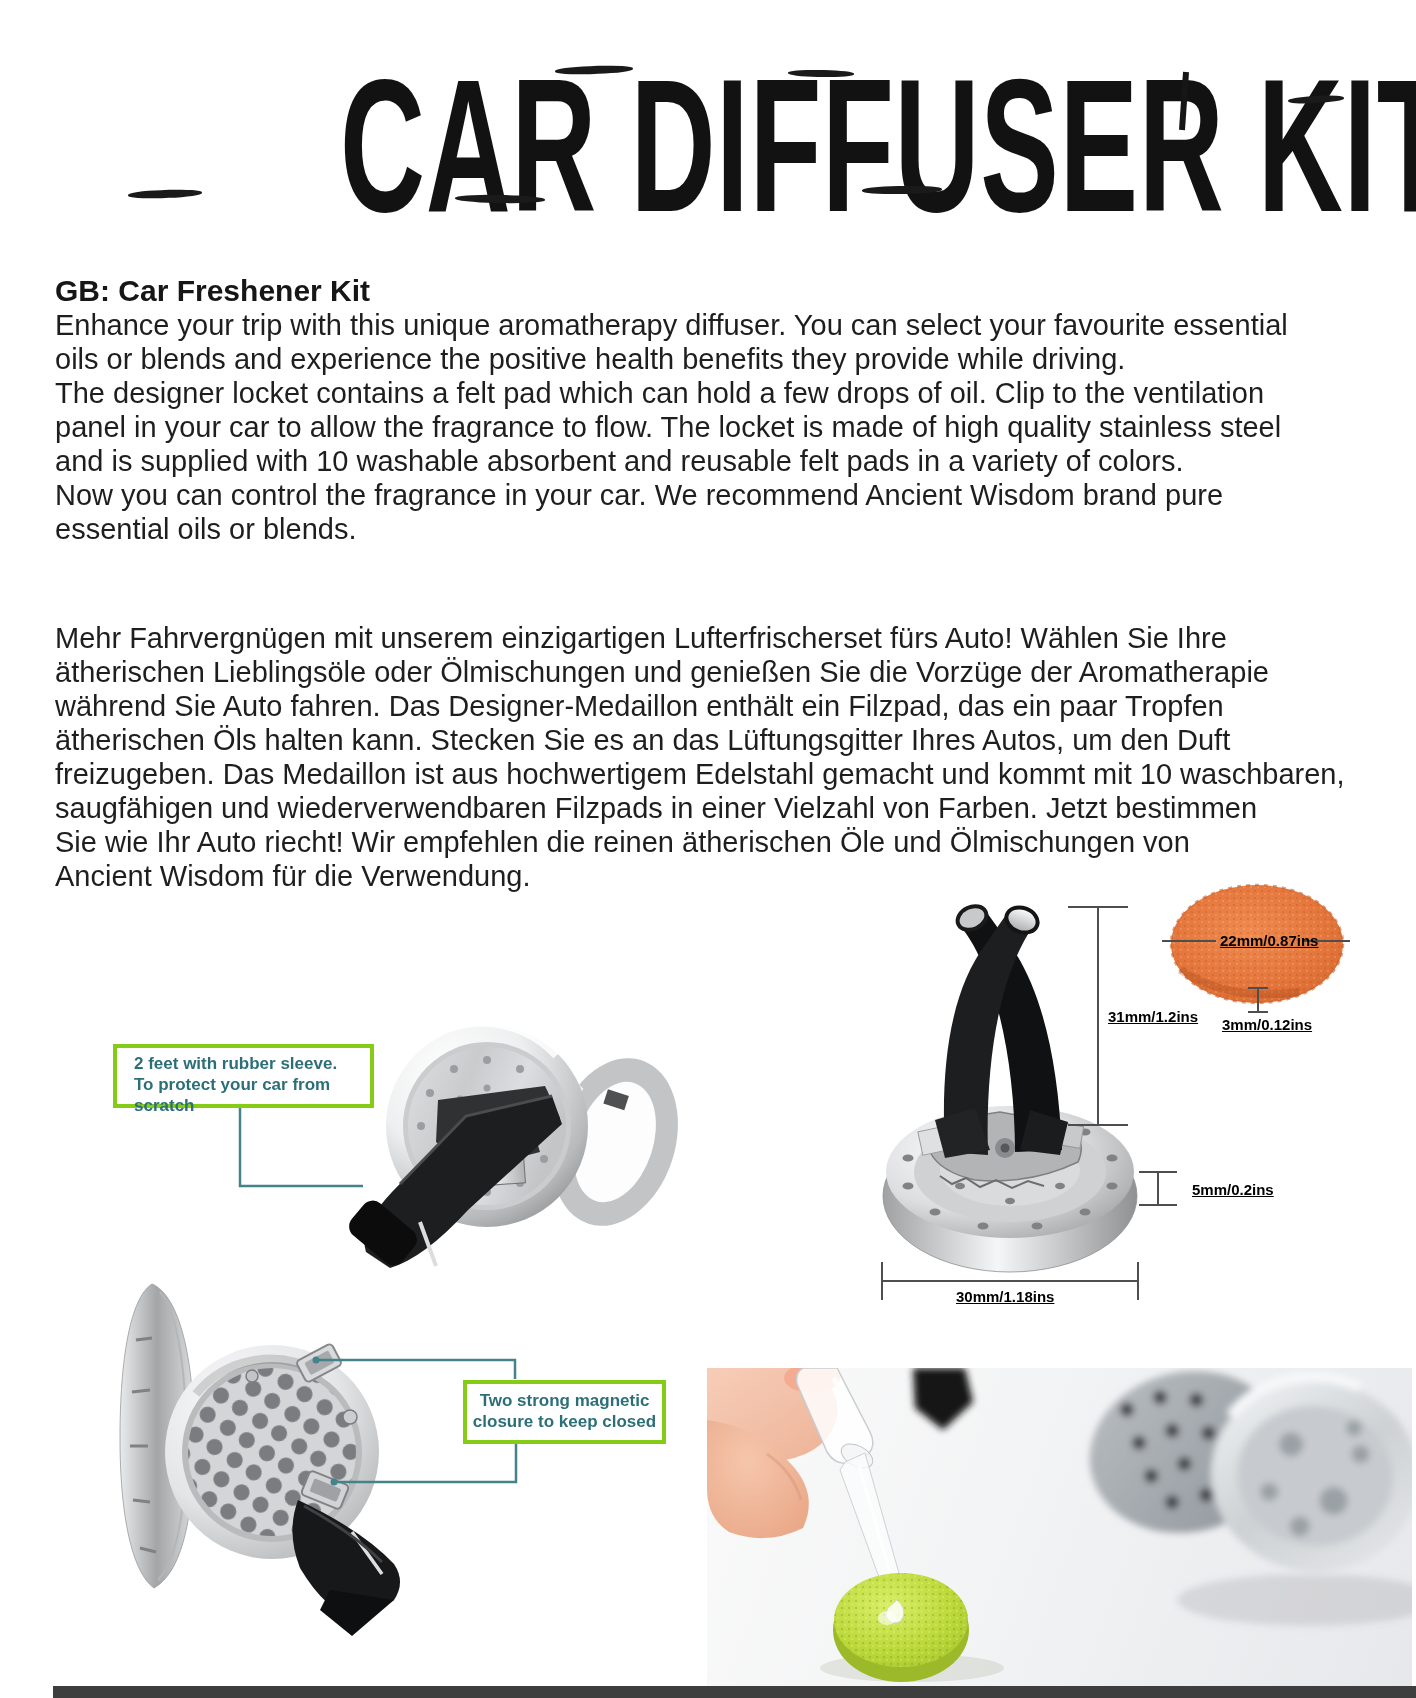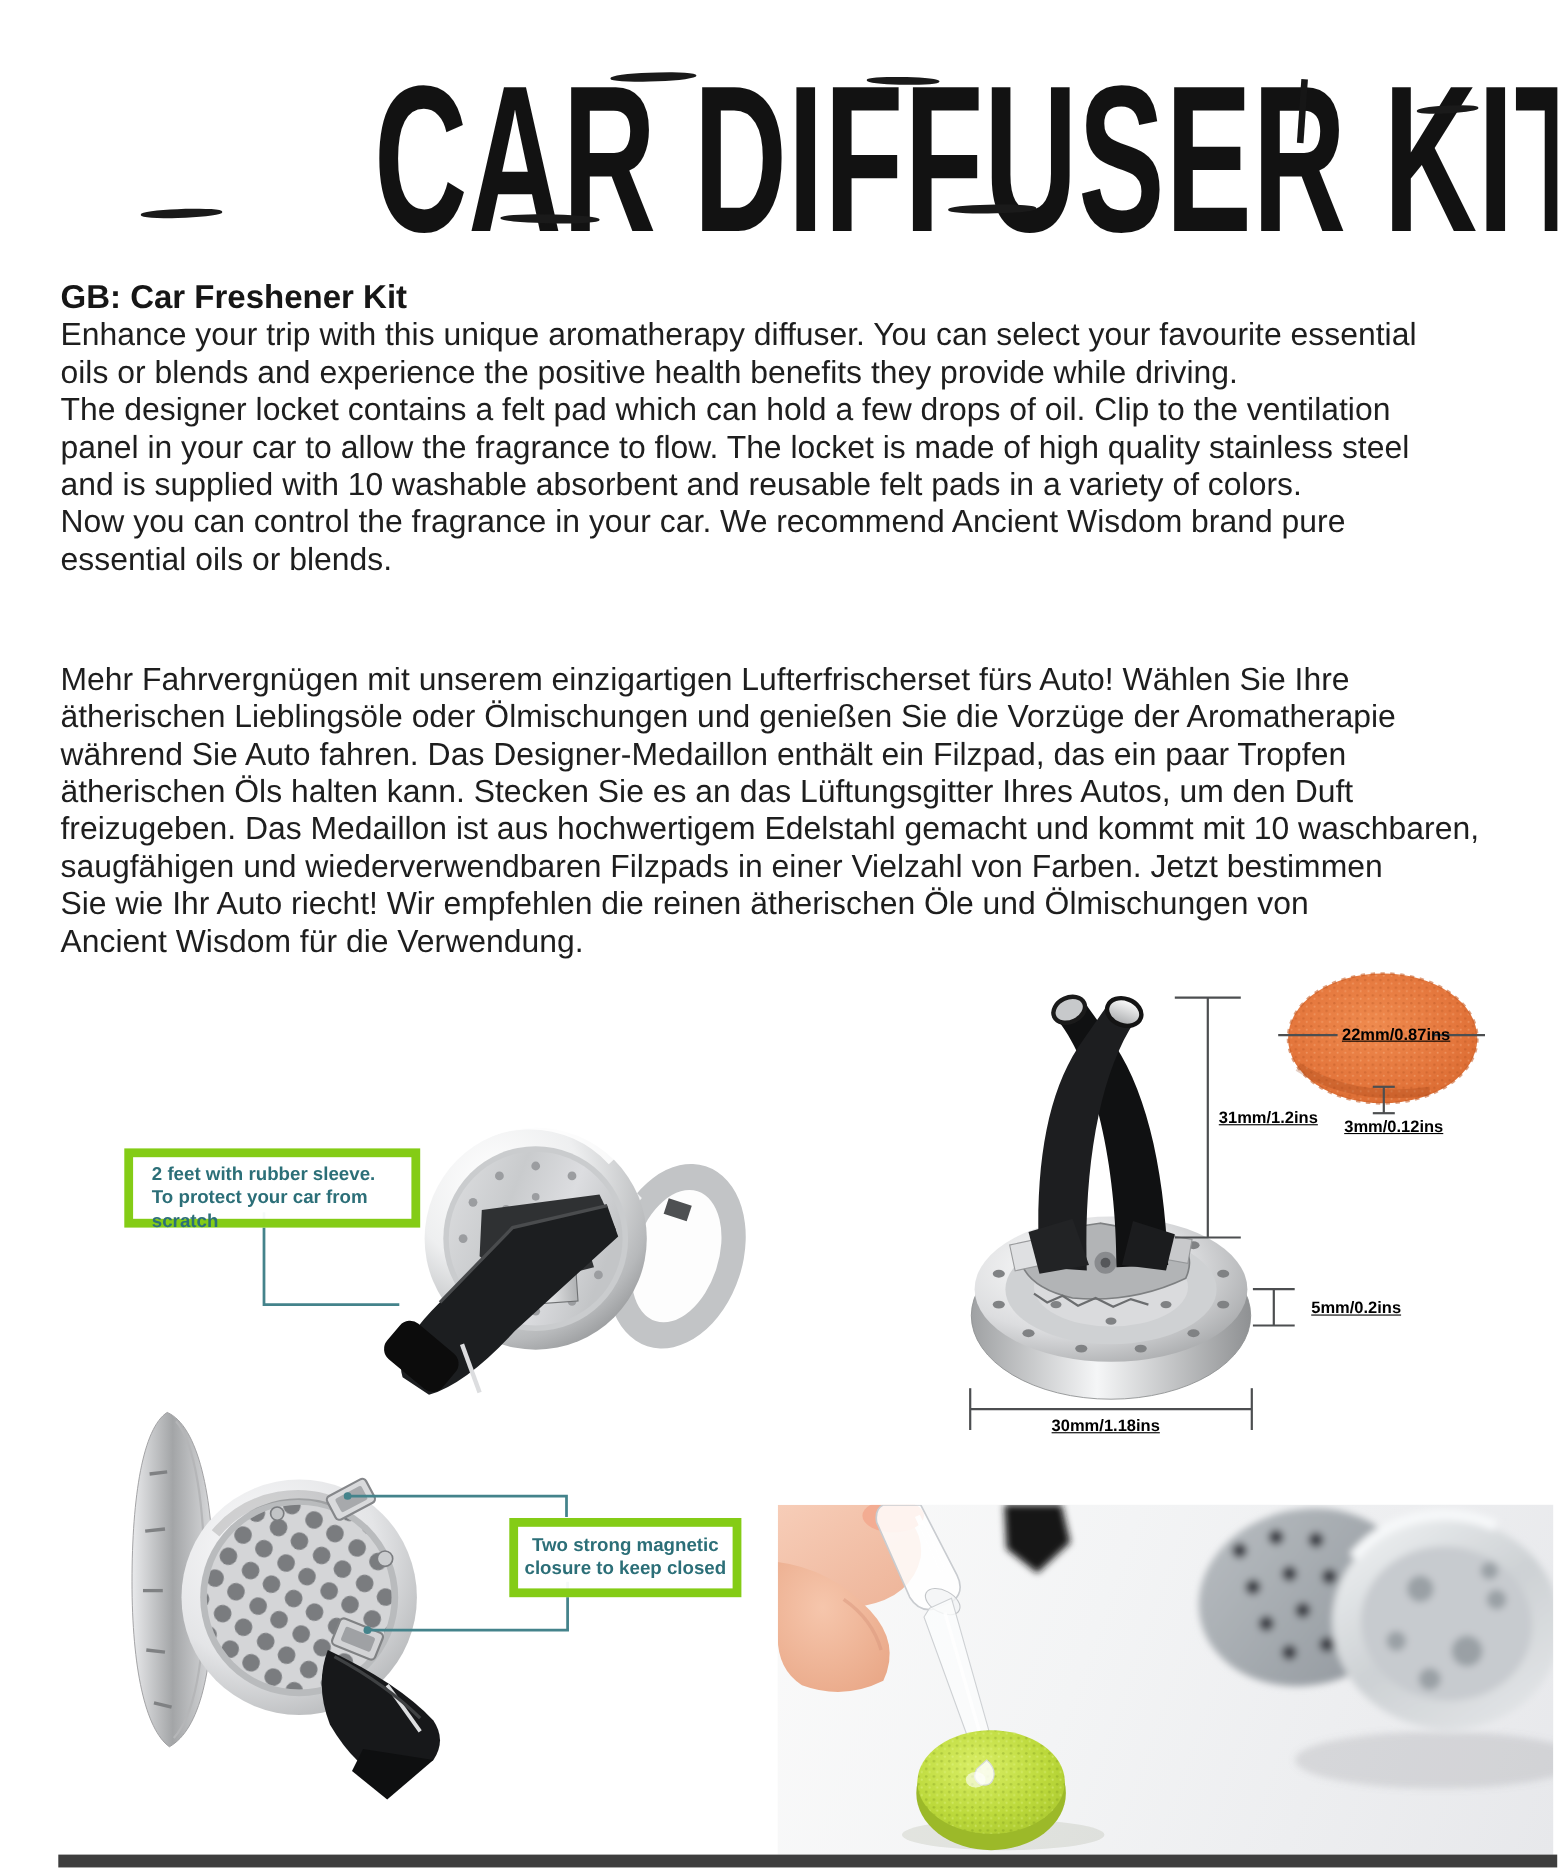--- a/index.html
+++ b/index.html
@@ -7,34 +7,34 @@
         font-family:"Liberation Sans","DejaVu Sans",sans-serif;color:#1b1b1b;}
 
   
   .title-wrap{position:absolute;left:0;top:50px;width:1290px;text-align:right;}
   .title{display:inline-block;font-size:190px;font-weight:bold;line-height:1;color:#121212;
          transform:scaleX(0.62);transform-origin:center;white-space:nowrap;letter-spacing:1px;}
   .title-mark{position:absolute;left:1181px;top:72px;width:6px;height:58px;background:#161616;transform:rotate(4deg);}
   .speck{position:absolute;background:#1a1a1a;border-radius:45%;}
 
   
-  .section{position:absolute;left:55px;width:1356px;}
+  .section{position:absolute;left:55px;width:1356px;margin-top:20px;}
   .section h2{margin:0;font-size:30px;font-weight:bold;line-height:35px;color:#161616;}
   .section p{margin:0;font-size:29px;line-height:34px;white-space:pre-line;color:#1e1e1e;letter-spacing:0px;}
   #gb{top:253px;}
   #de{top:601px;}
 
   
   svg.diagram{position:absolute;left:0;top:0;width:1416px;height:1698px;}
 
   
   .dim{position:absolute;font-size:15px;font-weight:bold;color:#000000;white-space:nowrap;text-decoration:underline;}
 
   
-  .callout{position:absolute;border:8px solid #84cc16;background:#fffffff2;color:#2c6f78;
+  .callout{position:absolute;border:4px solid #84cc16;background:#fffffff2;color:#2c6f78;
            font-weight:bold;font-size:17px;line-height:21px;white-space:pre-line;}
   .callout.c1{left:113px;top:1044px;width:236px;height:51px;padding:5px 0 0 17px;text-align:left;}
   .callout.c2{left:463px;top:1380px;width:195px;height:50px;padding:6px 0 0 0;text-align:center;}
 
   
   .photo{position:absolute;left:707px;top:1368px;width:705px;height:318px;overflow:hidden;
          background:linear-gradient(110deg,#fafafa 0%,#f3f4f5 40%,#e7e8eb 100%);}
   .photo svg{position:absolute;left:0;top:0;}
 
   .bottombar{position:absolute;left:53px;top:1686px;width:1363px;height:12px;background:#3e3e3e;}

